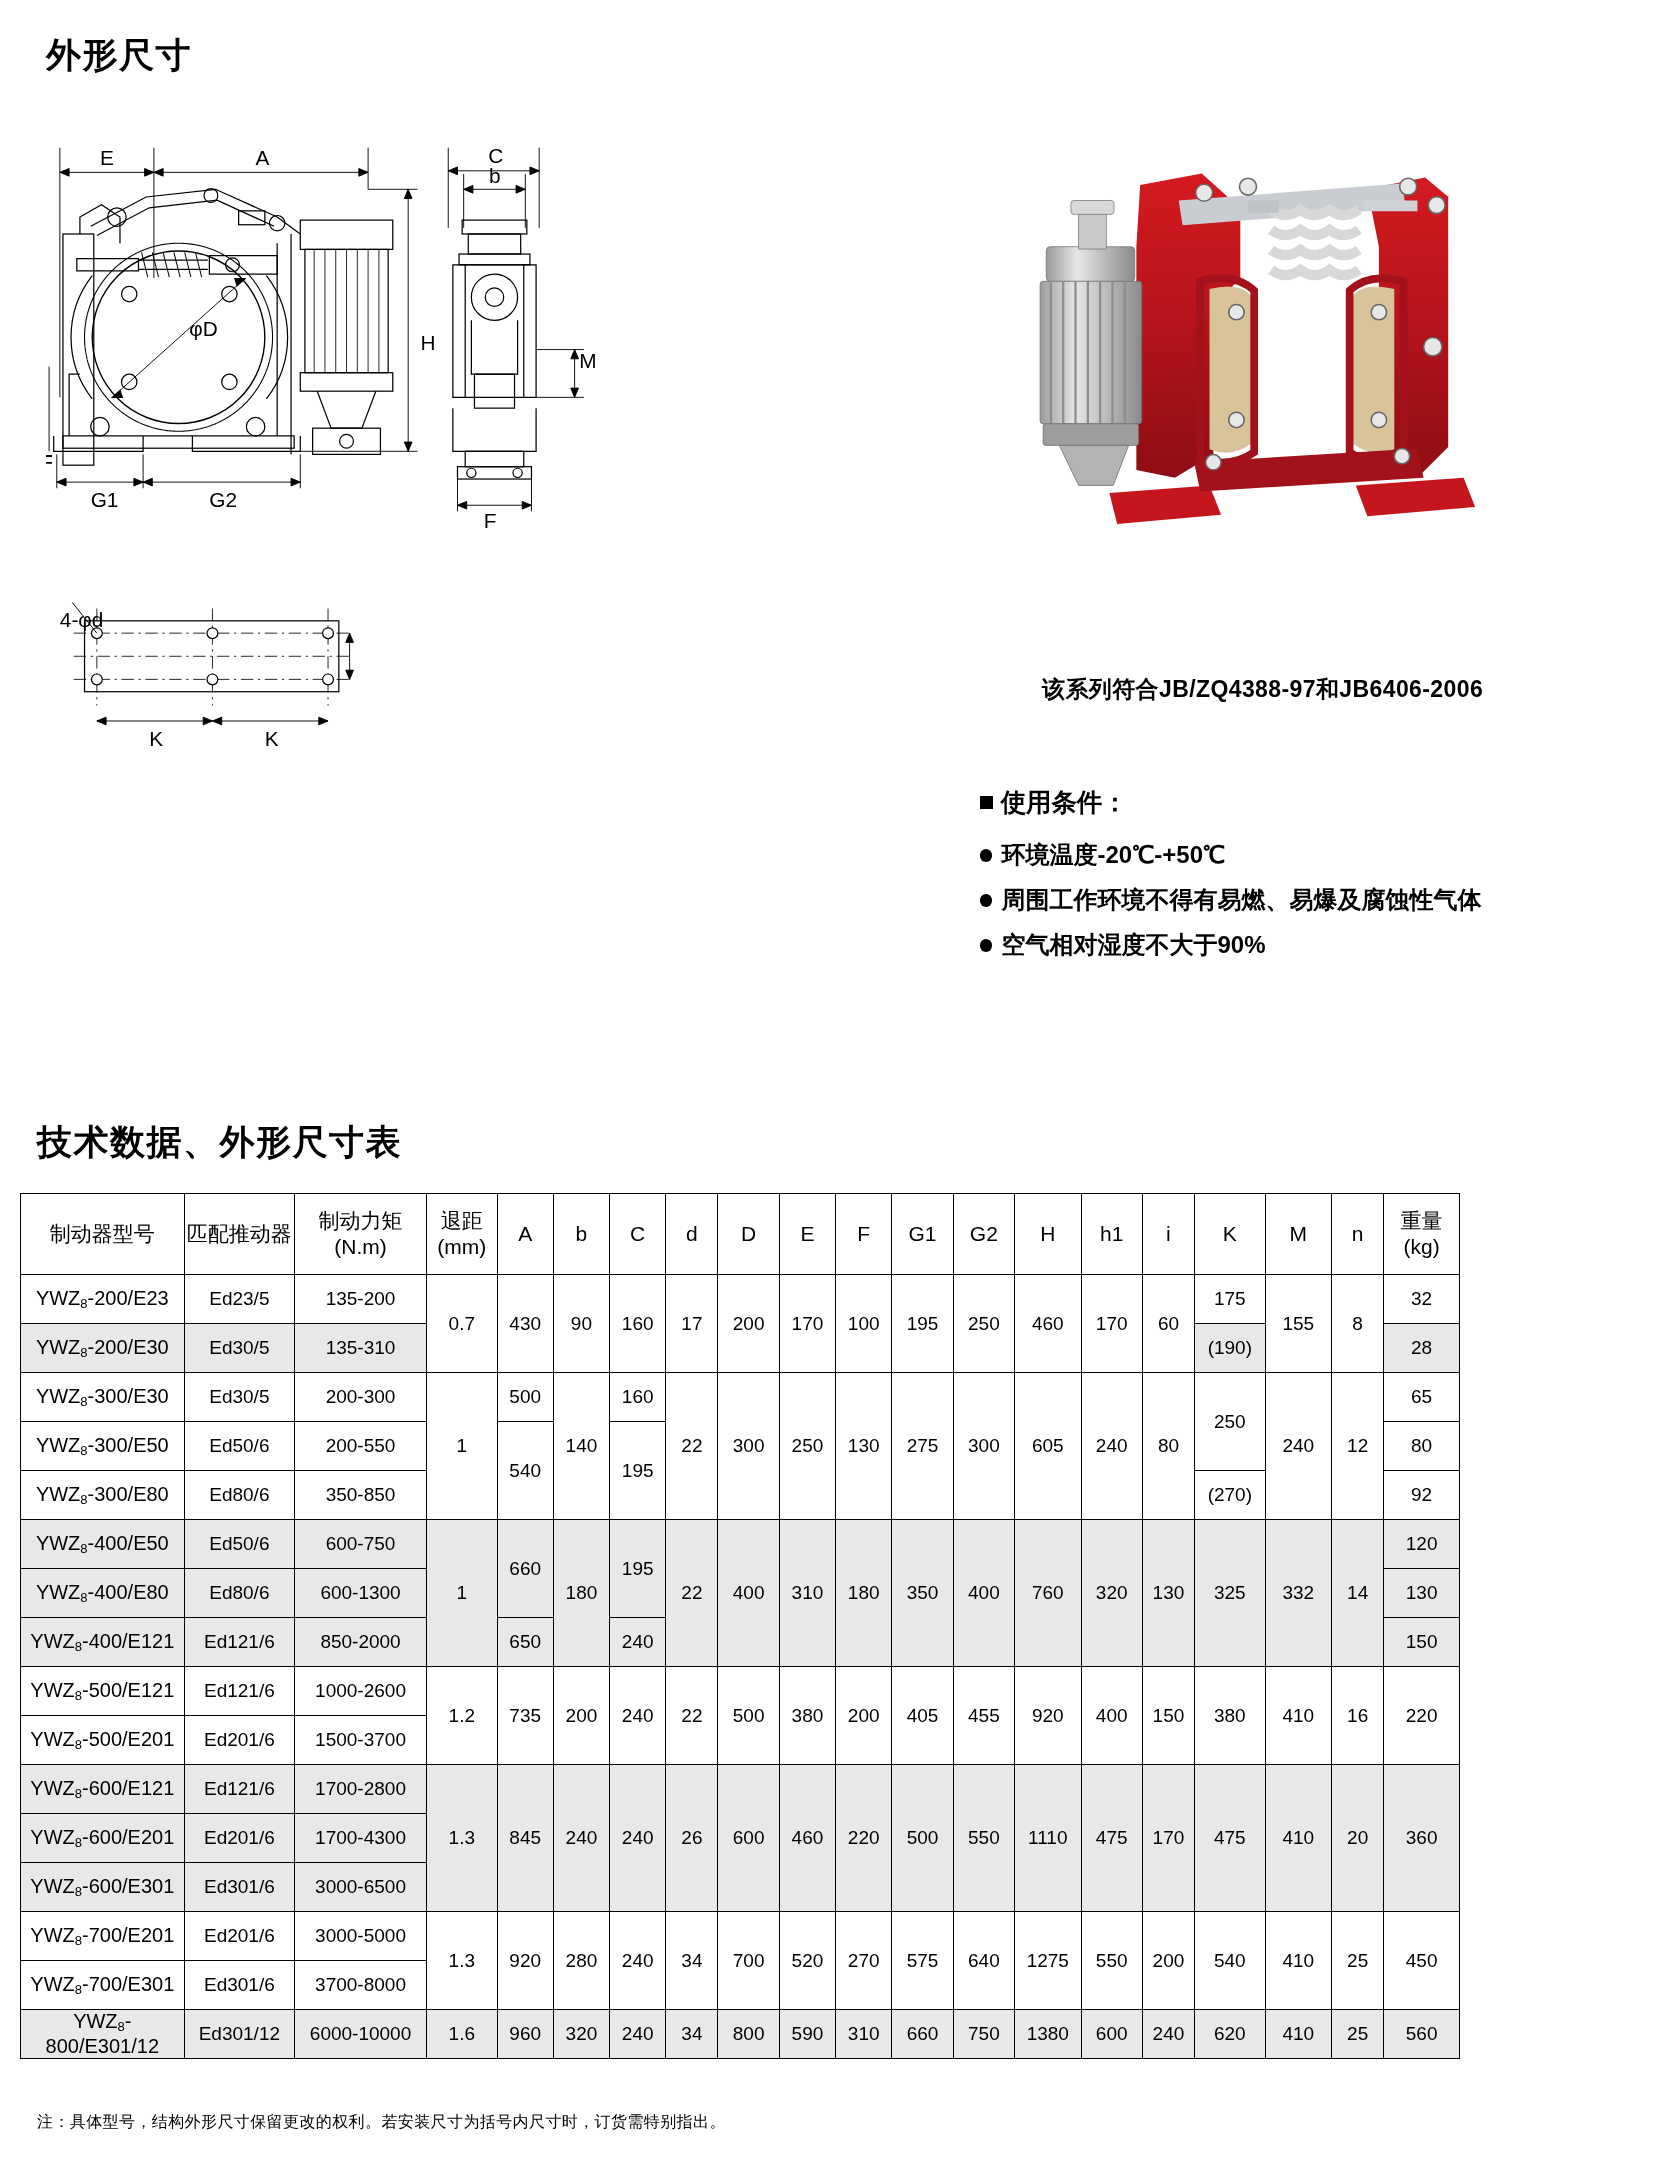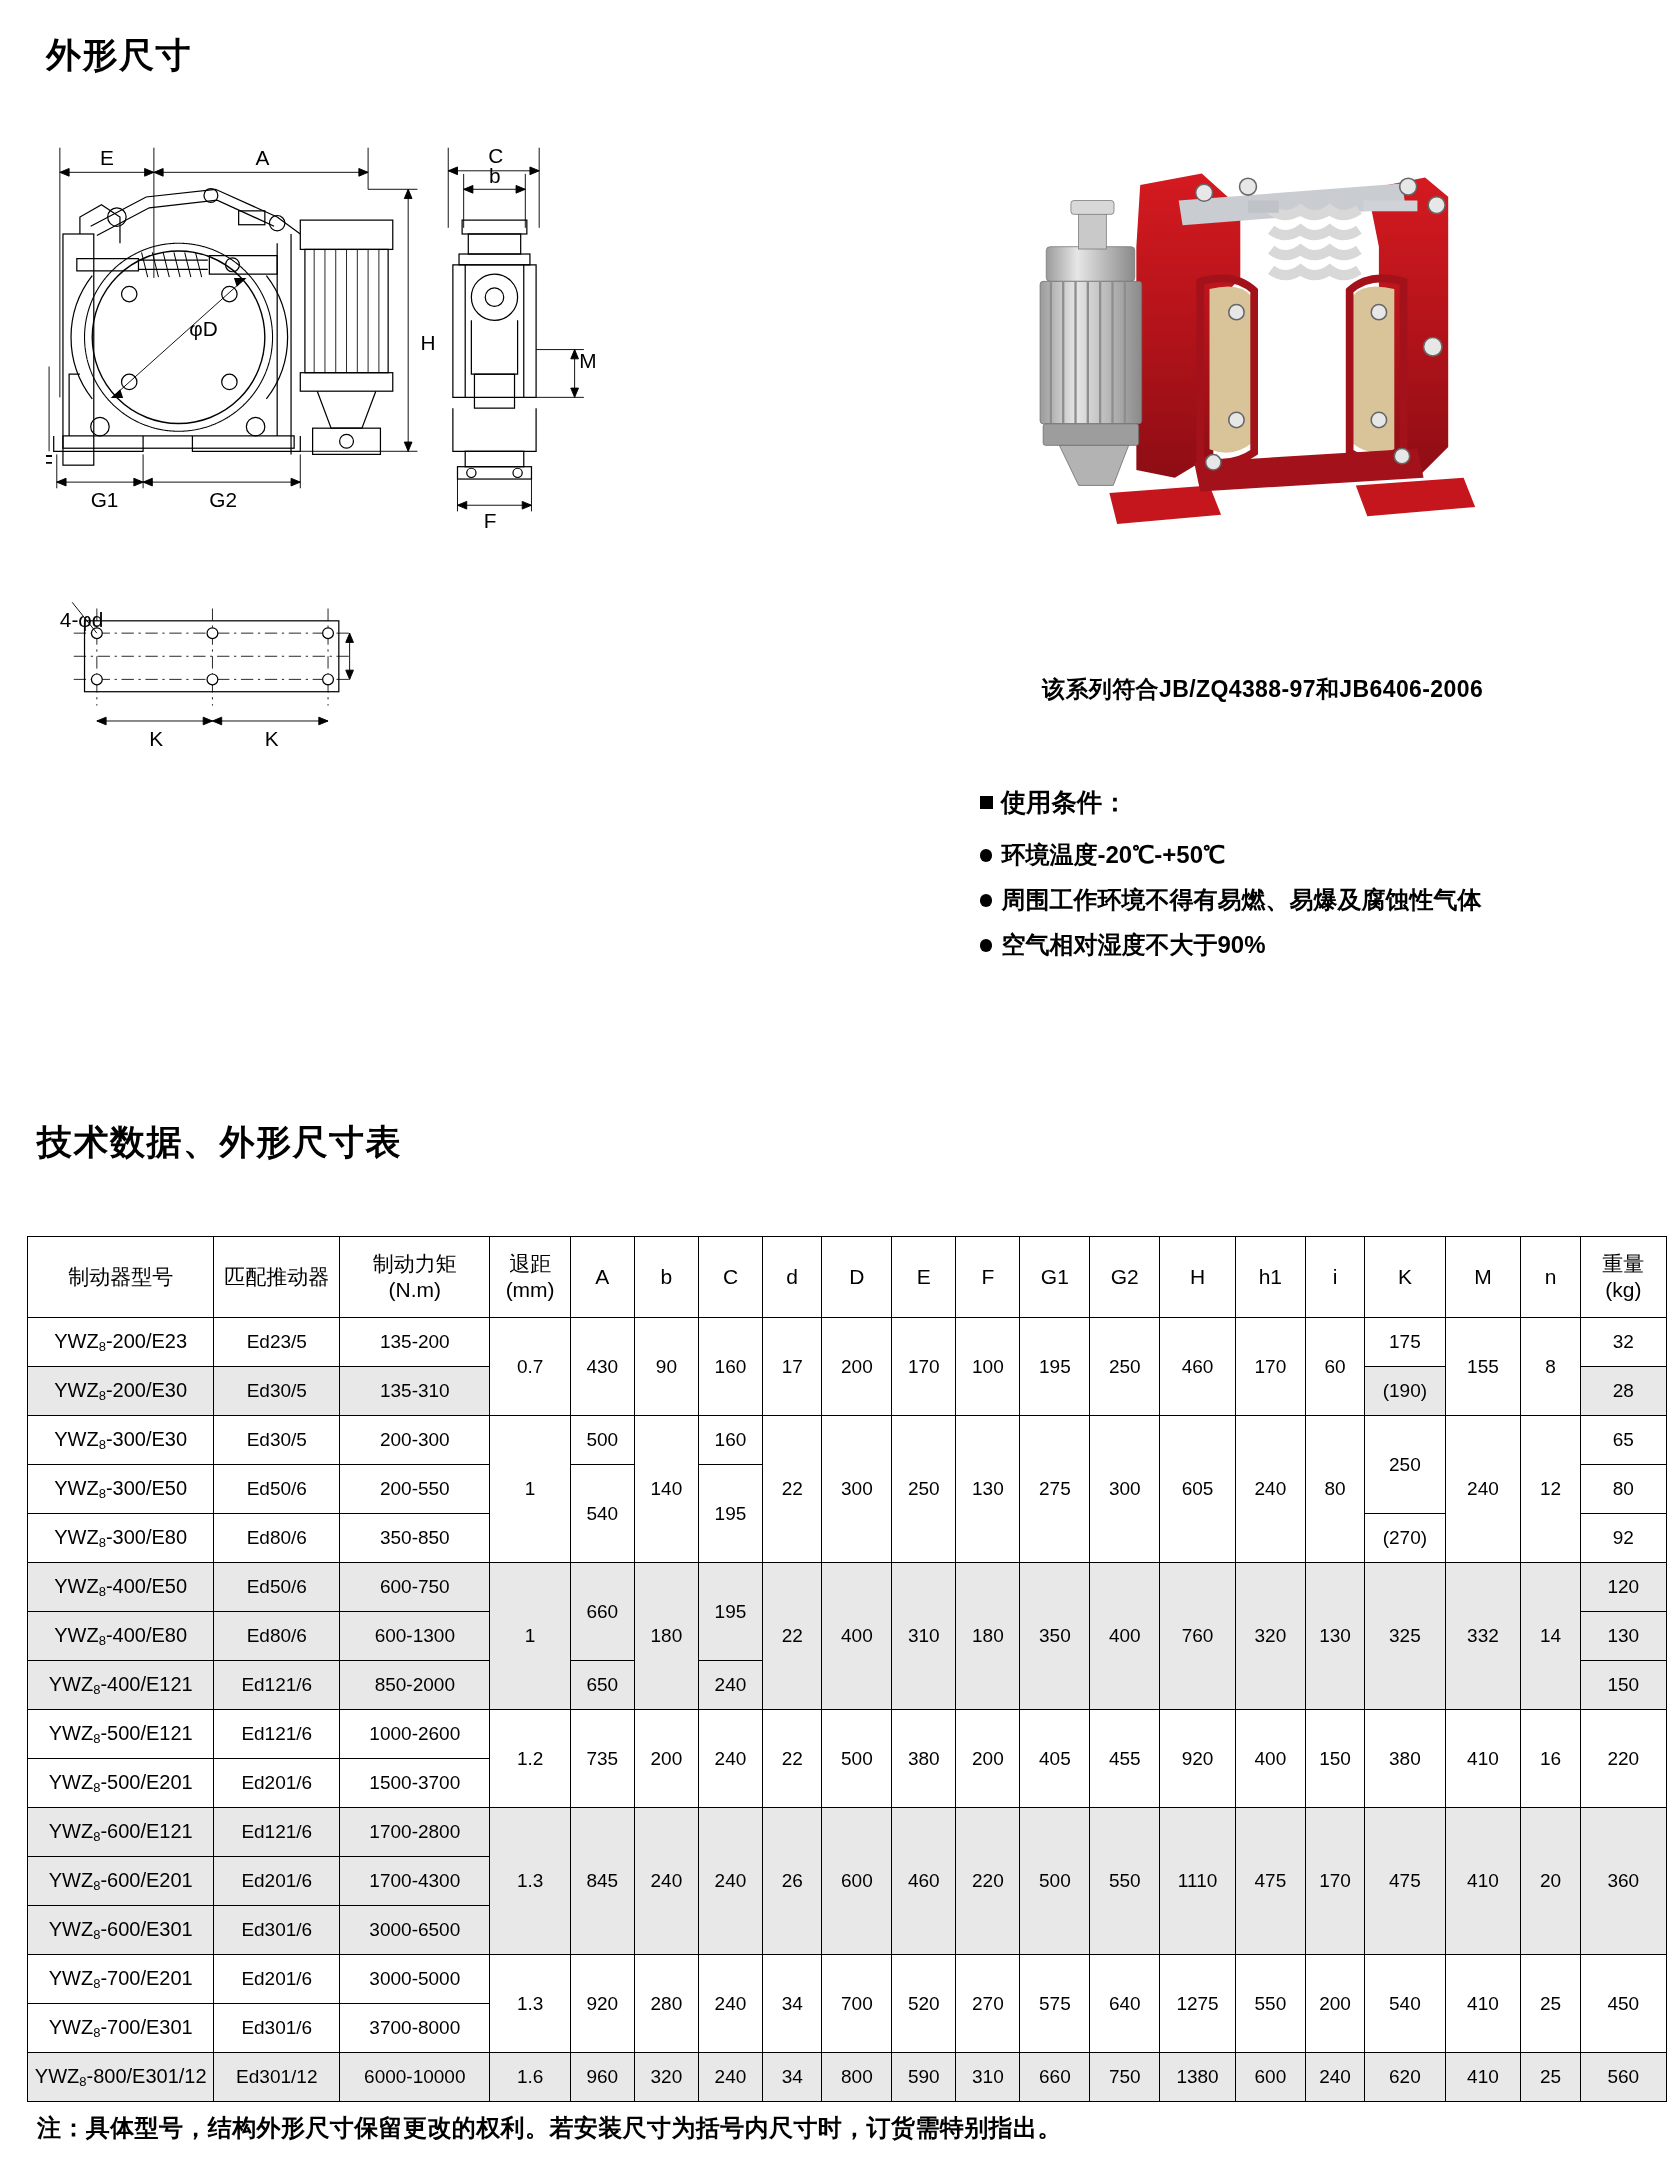--- a/index.html
+++ b/index.html
@@ -87,27 +87,26 @@
     width: 12.3px; height: 12.3px;
     border-radius: 50%;
     background: #000;
     margin-right: 9.2px;
     vertical-align: 1.5px;
   }
 
   
   table.spec {
     position: absolute;
-    left: 27px;
+    left: 20px;
     top: 1193px;
-    width: 1640px;
+    width: 1440px;
     border-collapse: collapse;
     font-size: 19px;
     table-layout: fixed;
-    margin-top: 43px;
   }
   table.spec td, table.spec th {
     border: 1.2px solid #000;
     text-align: center;
     vertical-align: middle;
     padding: 0;
     font-weight: normal;
     height: 48px;
   }
   table.spec thead th {
@@ -116,22 +115,22 @@
     font-weight: normal;
     line-height: 26px;
   }
   tr.shade td { background: #e8e8e8; }
   .model-cell { font-size: 20px; }
   .sub { font-size: 13px; vertical-align: -3.1px; }
   .note {
     position: absolute;
     left: 37px;
     top: 2112px;
-    font-size: 24px;
-    font-weight: bold;
+    font-size: 16px;
+    font-weight: normal;
     letter-spacing: 0.4px;
   }
 </style>
 </head>
 <body>
 
 <div class="page">
 
   <div class="h-title" id="title-dimensions">外形尺寸</div>
 

